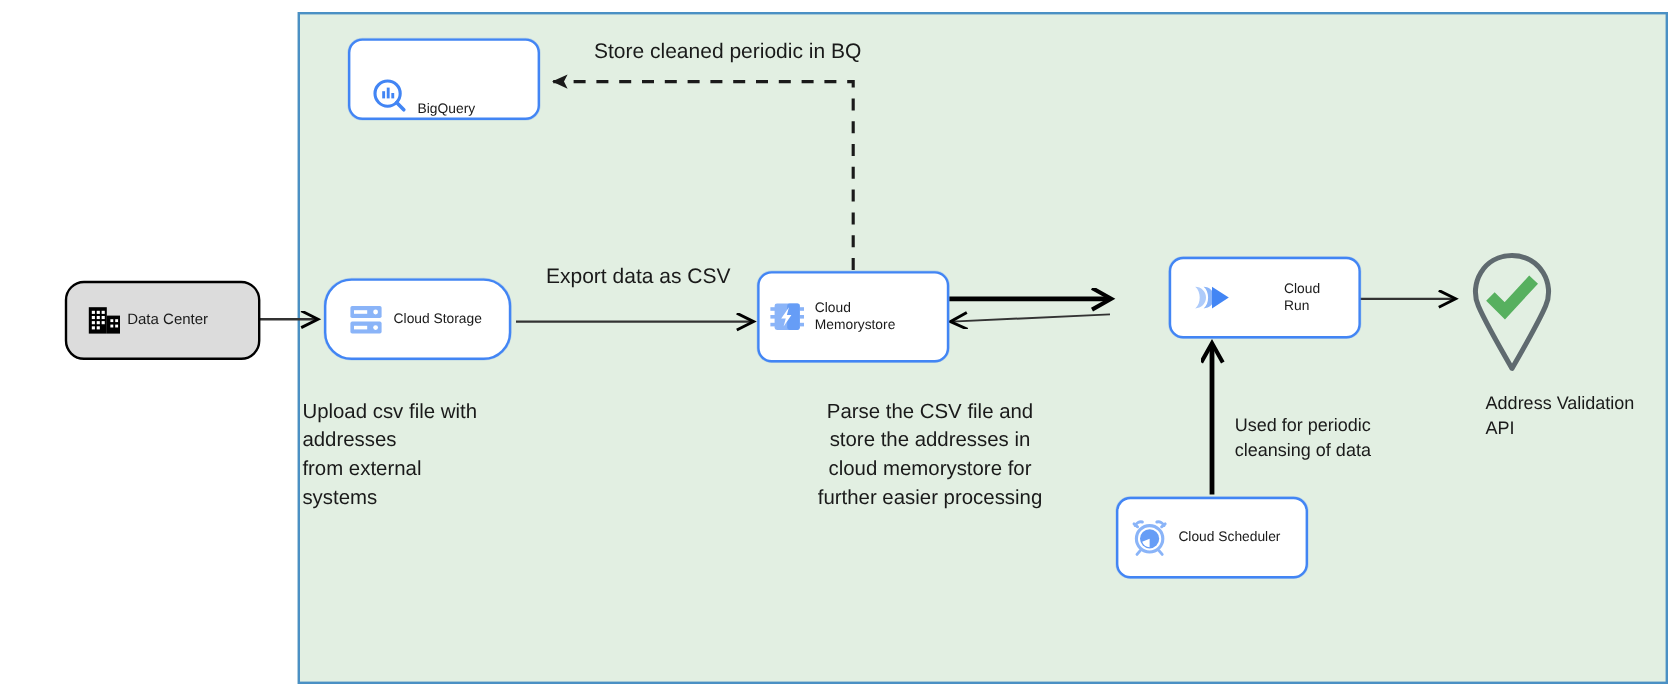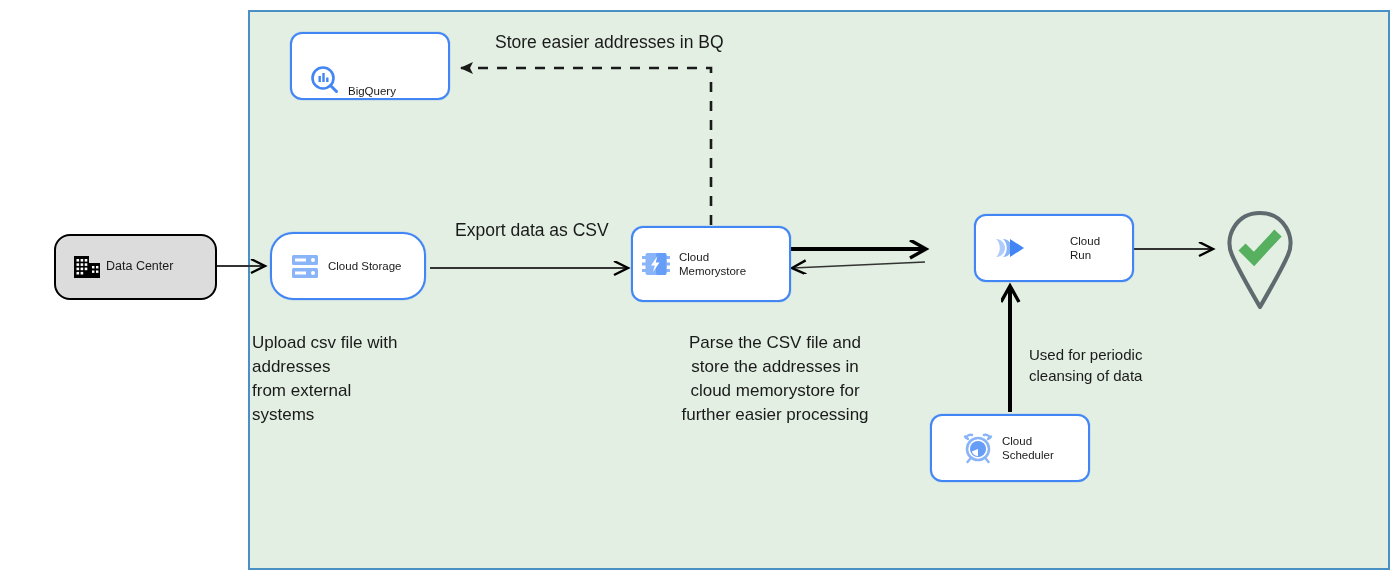--- a/index.html
+++ b/index.html
@@ -227,21 +227,21 @@
     <span class="node-icon" style="width:48px;">
       <svg width="36" height="28" viewBox="0 0 36 28">
         <path d="M4,5 C9,9 9,19 4,23 C9,23 13,19 13,14 C13,9 9,5 4,5 Z" fill="#AECBFA"></path>
         <path d="M11,5 C16,9 16,19 11,23 C16,23 20,19 20,14 C20,9 16,5 11,5 Z" fill="#8AB4F8"></path>
         <path d="M18,5 L32,14 L18,23 Z" fill="#4285F4"></path>
       </svg>
     </span>
     <span class="node-label">Cloud Run</span>
   </div>
 
-  <div class="node node-blue" style="left:930px; top:414px; width:160px; height:68px; padding:0 24px;">
+  <div class="node node-blue" style="left:930px; top:414px; width:160px; height:68px; padding:0 4px;">
     <span class="node-icon" style="width:46px;">
       <svg width="34" height="34" viewBox="0 0 34 34">
         <path d="M6,8 L3,5.5" stroke="#8AB4F8" stroke-width="2.4" stroke-linecap="round" fill="none"></path>
         <path d="M26,8 L29,5.5" stroke="#8AB4F8" stroke-width="2.4" stroke-linecap="round" fill="none"></path>
         <path d="M4,7 A5,5 0 0 1 10,4" stroke="#8AB4F8" stroke-width="2.4" fill="none" stroke-linecap="round"></path>
         <path d="M28,7 A5,5 0 0 0 22,4" stroke="#8AB4F8" stroke-width="2.4" fill="none" stroke-linecap="round"></path>
         <path d="M8,28 L5.5,31" stroke="#8AB4F8" stroke-width="2.4" stroke-linecap="round"></path>
         <path d="M24,28 L26.5,31" stroke="#8AB4F8" stroke-width="2.4" stroke-linecap="round"></path>
         <circle cx="16" cy="18" r="11" fill="none" stroke="#8AB4F8" stroke-width="2.6"></circle>
         <circle cx="16" cy="18" r="8" fill="#669DF6"></circle>
@@ -250,22 +250,24 @@
     </span>
     <span class="node-label">Cloud Scheduler</span>
   </div>
 
   <div class="pin-wrap" style="left:1218px; top:207px;">
     <svg width="84" height="104" viewBox="0 0 84 104">
       <path d="M42,100 C42,100 20,62 14,48 C6,30 18,6 42,6 C66,6 78,30 70,48 C64,62 42,100 42,100 Z" fill="none" stroke="#5F6A6F" stroke-width="4.2" stroke-linejoin="round"></path>
       <path d="M24,40 L36,52 L60,26" fill="none" stroke="#57B05F" stroke-width="10" stroke-linecap="butt" stroke-linejoin="miter"></path>
     </svg>
   </div>
-
-  <div class="free-text lbl" style="left:495px; top:30px;">Store easier addresses in BQ</div>
+  <div class="pin-caption" style="left:1238px; top:326px; width:160px;">Address Validation
+API</div>
+
+  <div class="free-text lbl" style="left:495px; top:30px;">Store cleaned periodic in BQ</div>
 
   <div class="free-text lbl" style="left:455px; top:218px;">Export data as CSV</div>
 
   <div class="free-text sm" style="left:1029px; top:344px;">Used for periodic
 cleansing of data</div>
 
   <div class="free-text" style="left:252px; top:331px; width:330px;">Upload csv file with
 addresses
 from external
 systems</div>

